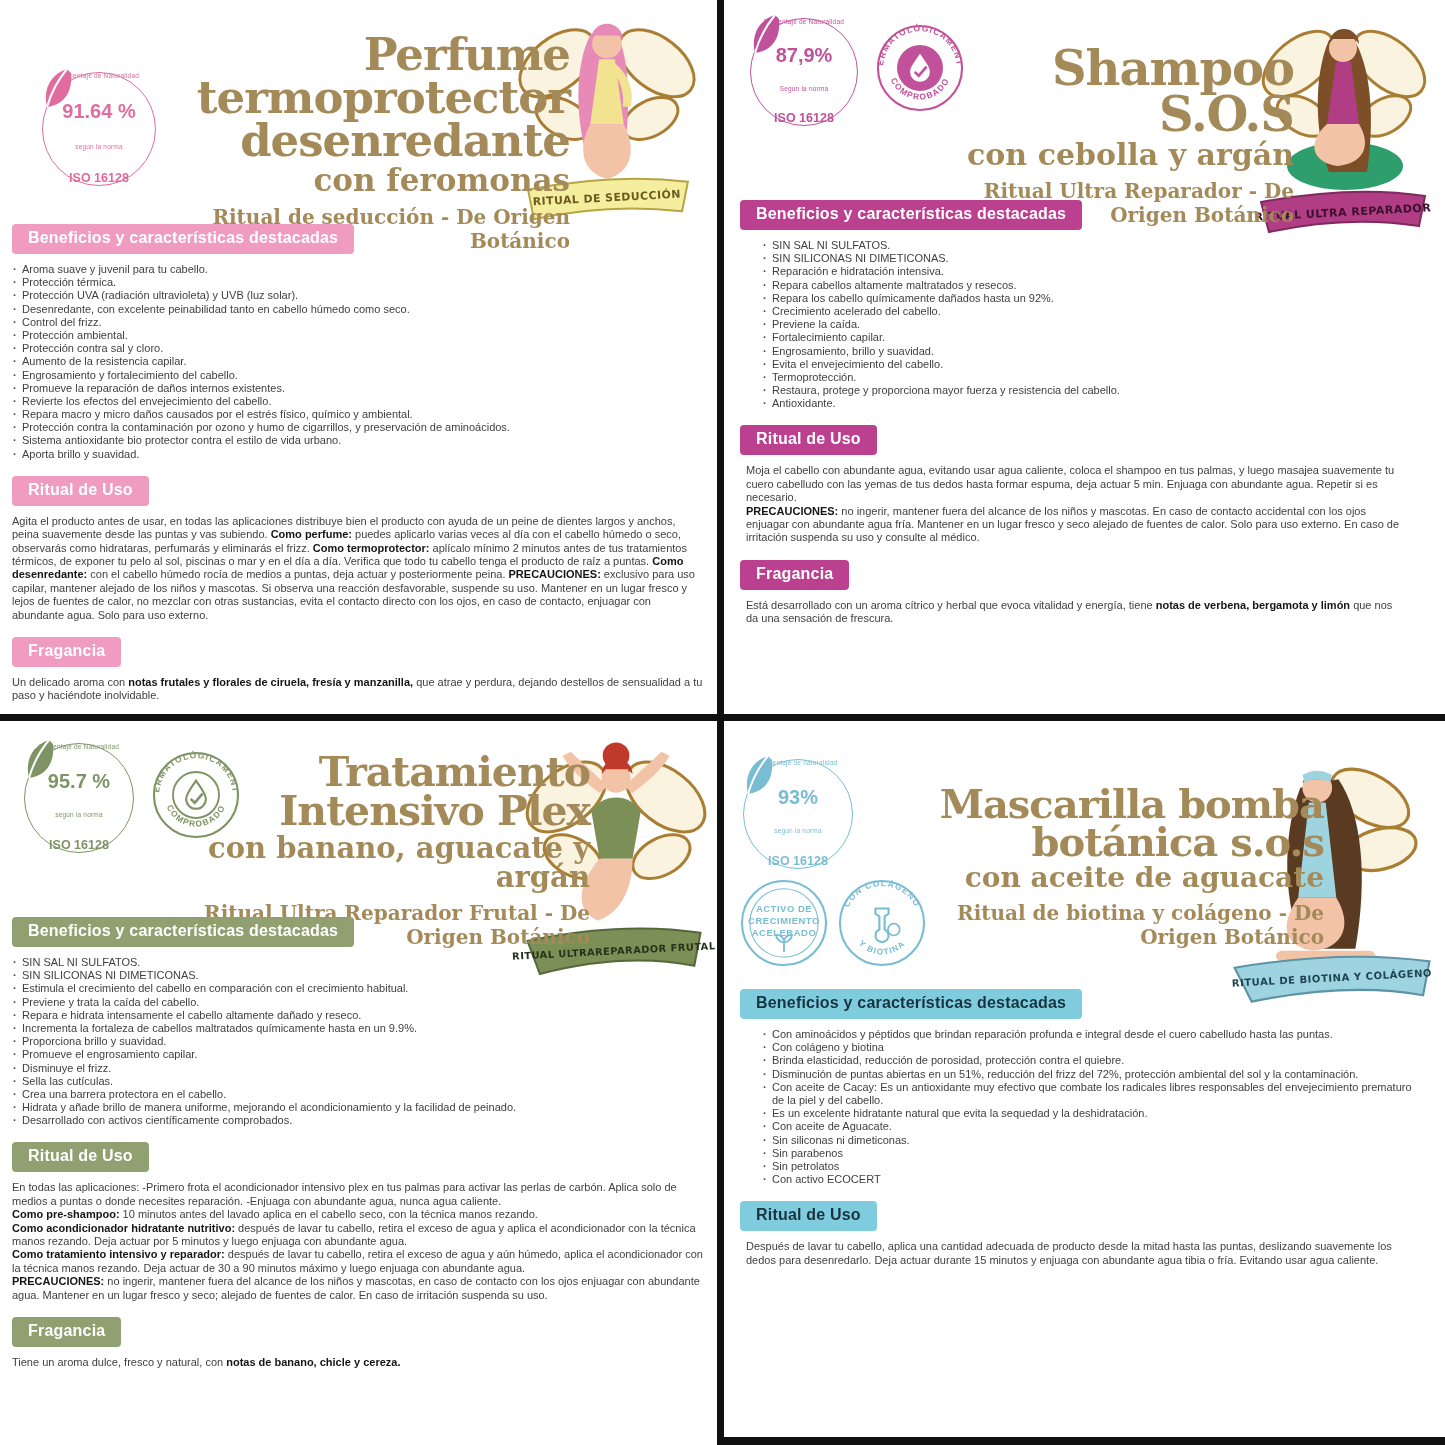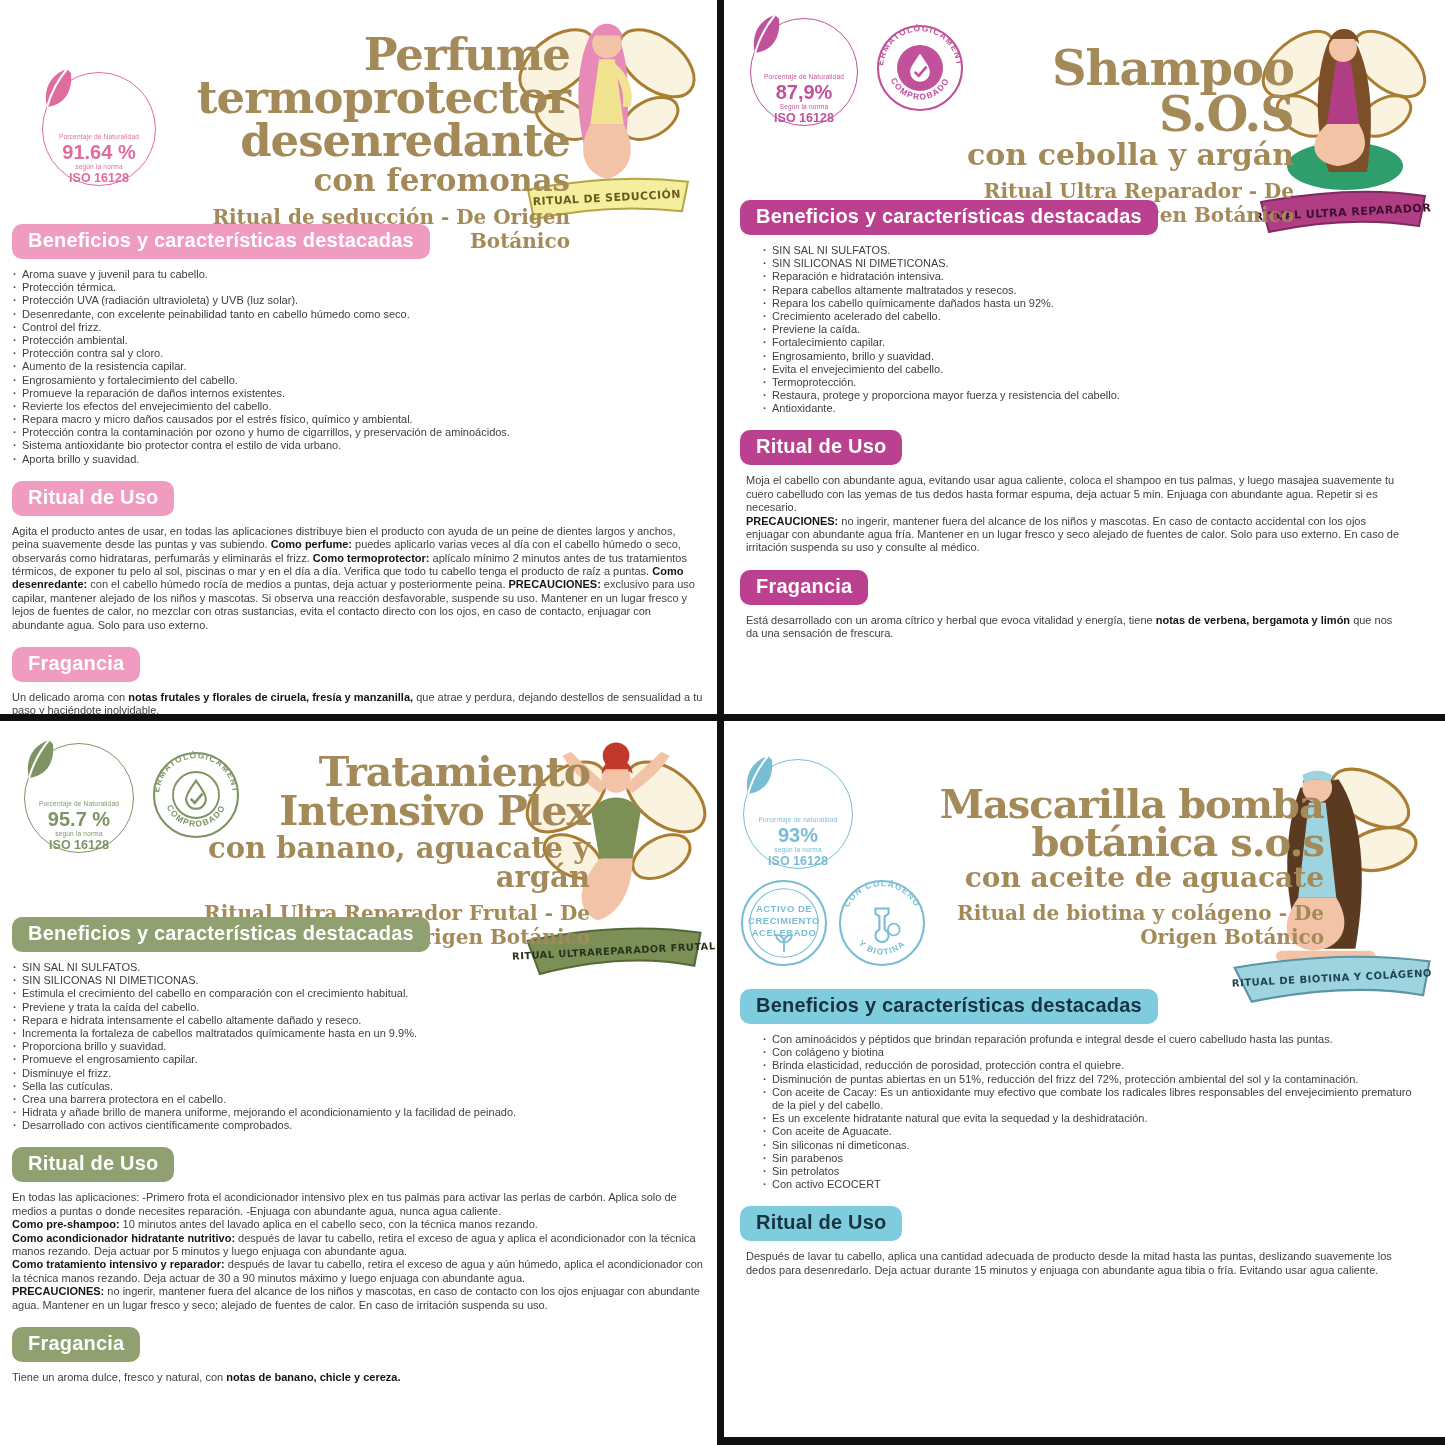--- a/index.html
+++ b/index.html
@@ -18,21 +18,21 @@
 
   .q-header{position:relative;z-index:1;}
   .q-tl .q-header{height:224px;}
   .q-tr .q-header{height:200px;}
   .q-bl .q-header{height:196px;}
   .q-br .q-header{height:268px;}
 
   
   .leaf-badge{position:absolute;width:112px;height:112px;border-radius:50%;
     border:1.5px solid var(--badge);background:#fff;display:flex;flex-direction:column;
-    align-items:center;justify-content:flex-end;text-align:center;line-height:1.05;}
+    align-items:center;justify-content:space-between;text-align:center;line-height:1.05;}
   .leaf-badge .leaf-icon{position:absolute;left:-6px;top:-8px;width:48px;height:52px;}
   .lb-small{font-size:6.5px;color:var(--badge);letter-spacing:.2px;}
   .lb-value{font-size:20px;font-weight:700;color:var(--badge);margin:1px 0;}
   .lb-iso{font-size:12.5px;font-weight:700;color:var(--badge);margin-top:1px;}
 
   
   .seal{position:absolute;width:92px;height:92px;}
   .seal-text{font:700 6.4px "Liberation Sans",sans-serif;letter-spacing:.9px;}
   .seal-line{font:700 7.2px "Liberation Sans",sans-serif;letter-spacing:.4px;}
 
@@ -51,21 +51,21 @@
   .q-bl .title-block{left:160px;width:430px;top:32px;}
   .q-br .title-block{left:170px;width:430px;top:64px;}
 
   .fairy{position:absolute;z-index:1;}
   .ribbon-text{font:700 11px "DejaVu Sans",sans-serif;letter-spacing:.5px;}
 
   
   .q-body{position:relative;z-index:2;padding:0 12px;}
   .q-tr .q-body,.q-br .q-body{padding:0 20px 0 16px;}
   .banner{display:inline-block;background:var(--accent);color:var(--ink);
-    font-weight:700;font-size:20px;padding:5px 16px 7px;border-radius:10px;letter-spacing:.2px;}
+    font-weight:700;font-size:16px;padding:5px 16px 7px;border-radius:4px;letter-spacing:.2px;}
   .q-body .banner{margin-top:15px;}
   .q-body .banner:first-child{margin-top:0;}
   .bullets{list-style:none;margin:9px 0 0;padding:0;max-width:700px;}
   .q-tr .bullets,.q-br .bullets{padding-left:22px;max-width:670px;}
   .bullets li{font-size:11px;line-height:1.2;color:#3f3f3f;padding-left:10px;position:relative;}
   .bullets li::before{content:"·";position:absolute;left:1px;font-weight:700;color:#3f3f3f;}
   .para{font-size:11px;line-height:1.22;color:#3f3f3f;white-space:pre-line;
         max-width:702px;margin:9px 0 0;}
   .q-tr .para,.q-br .para{max-width:660px;padding-left:6px;}
   .para b{color:#151515;}

